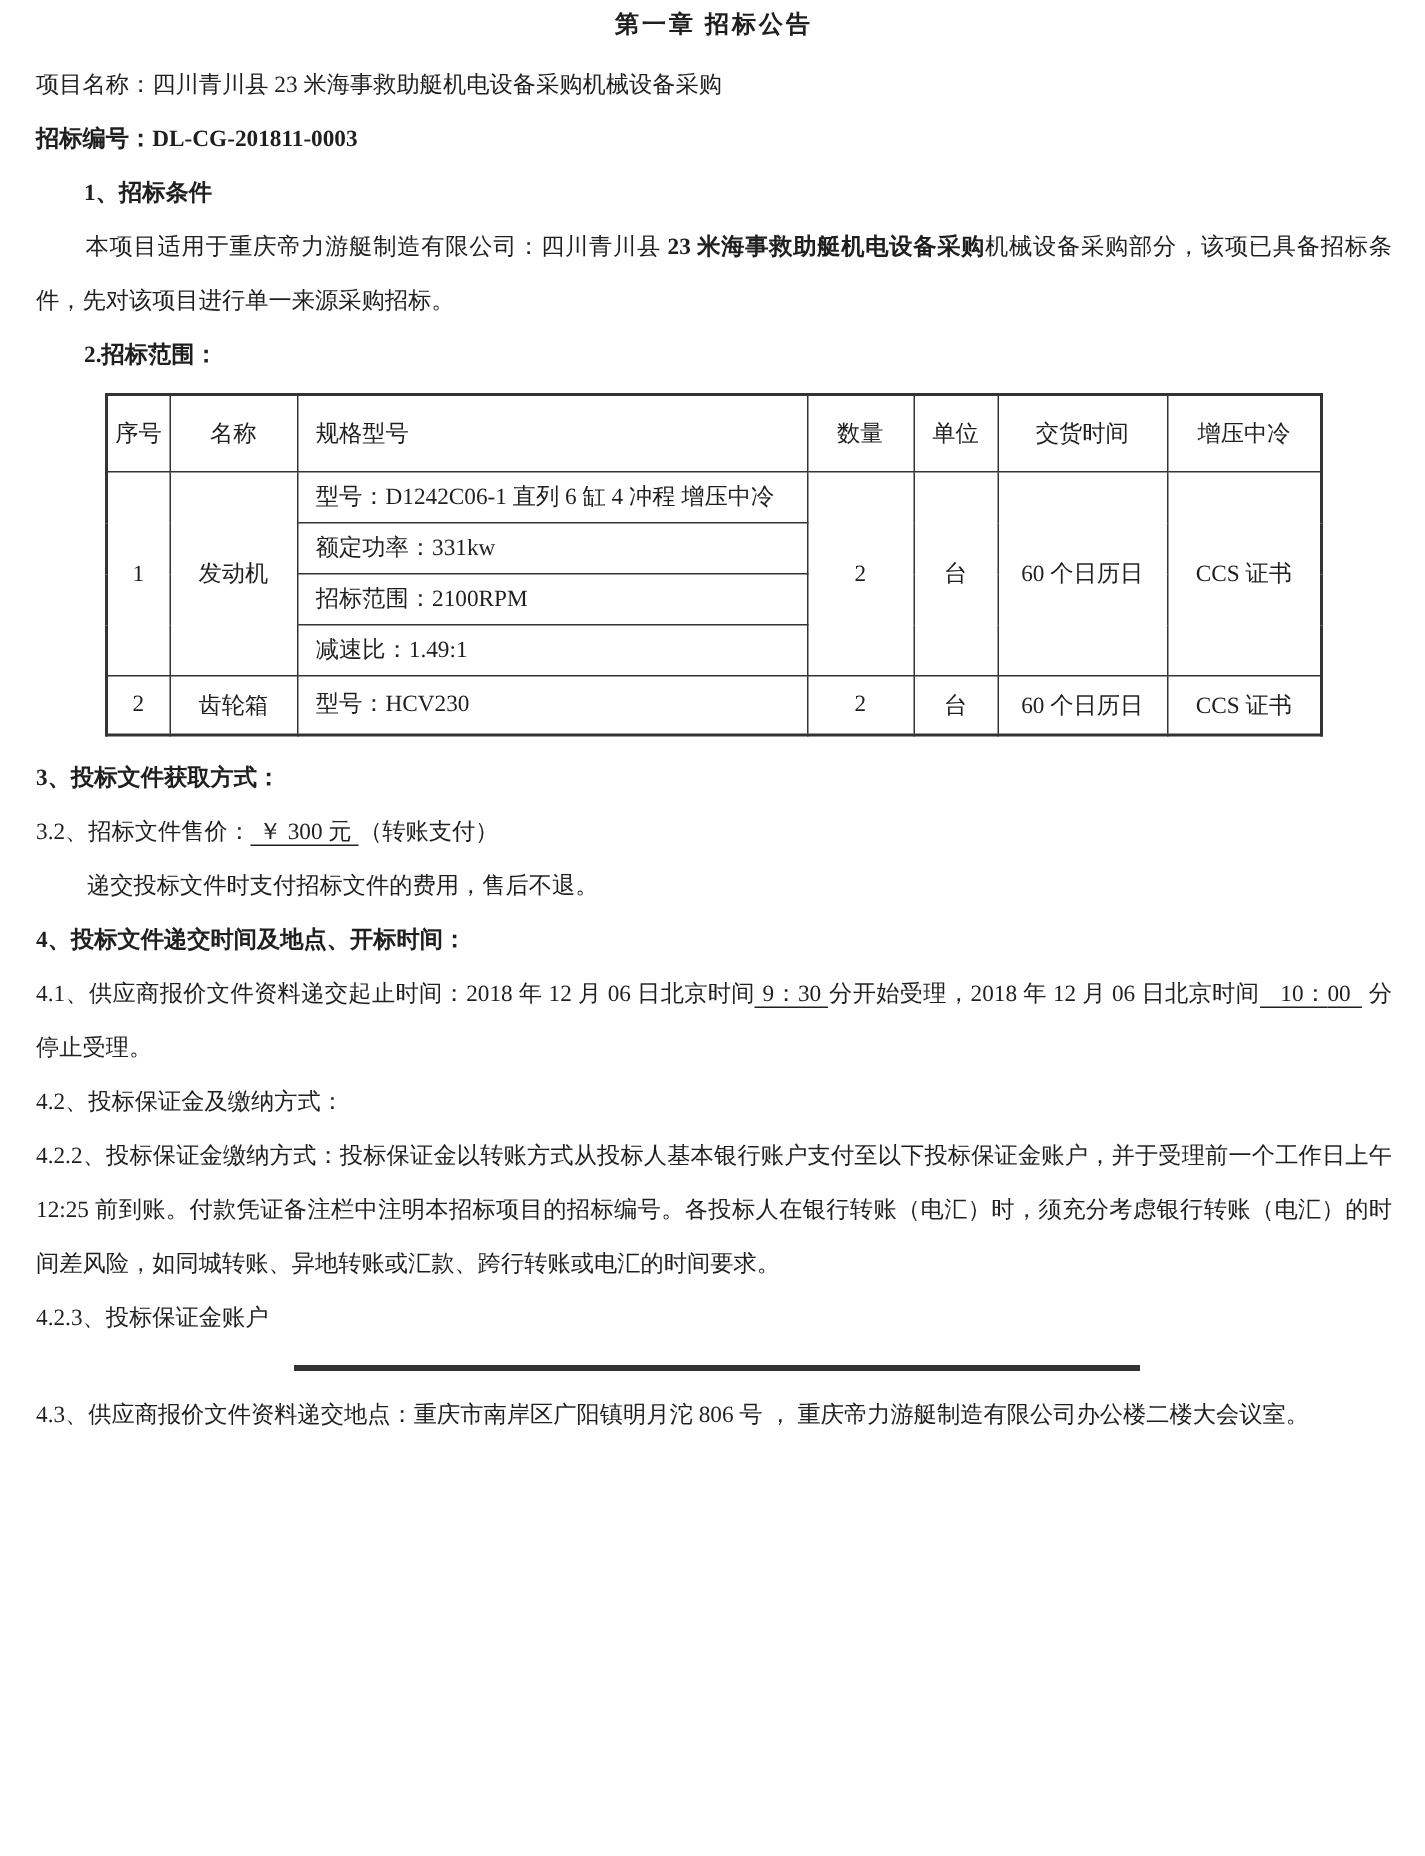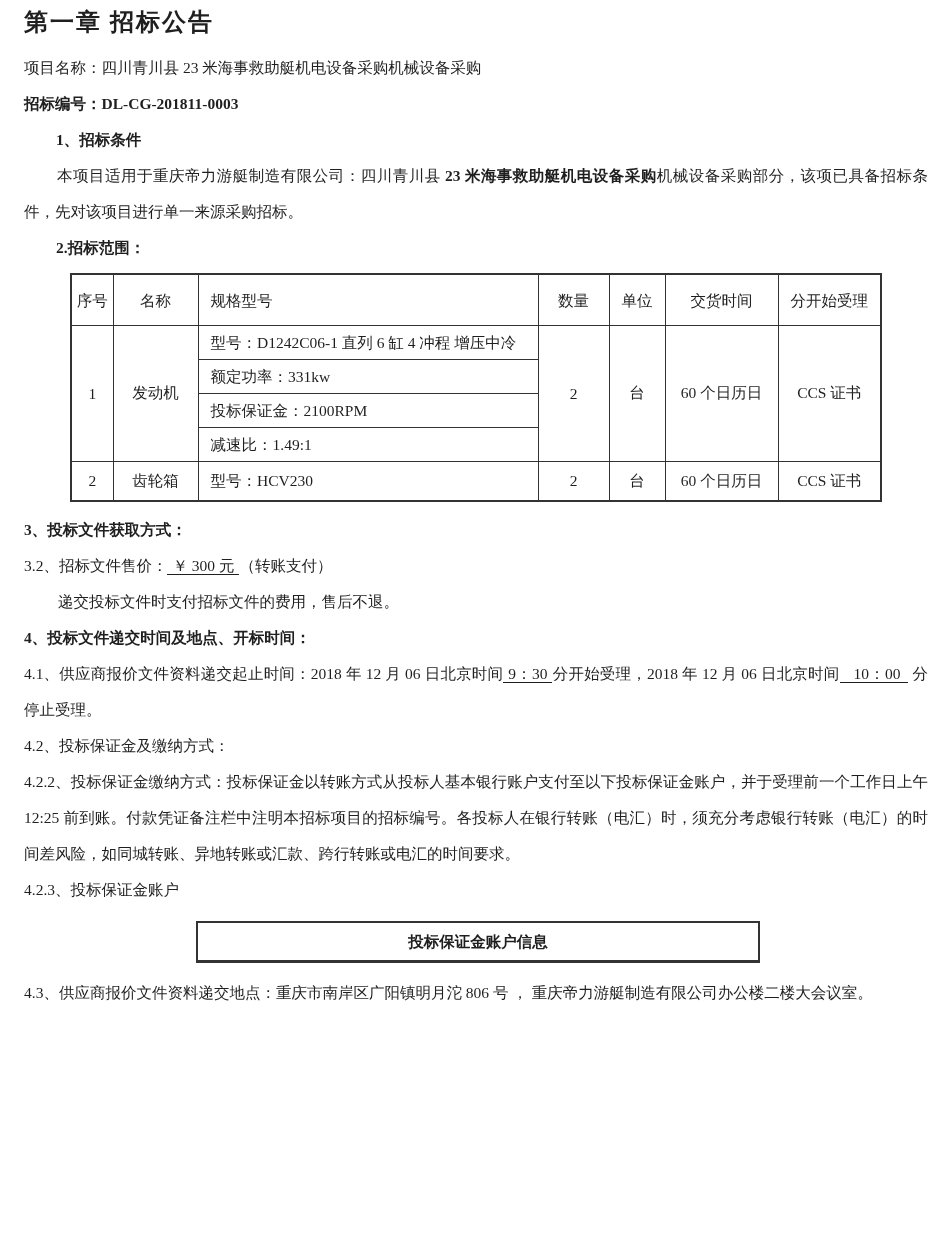--- a/index.html
+++ b/index.html
@@ -4,22 +4,23 @@
 <style>
   html, body { margin: 0; padding: 0; background: #ffffff; }
   body {
     width: 950px;
     color: #1f1f1f;
     font-family: "Liberation Serif", "DejaVu Serif", serif;
     font-size: 15.5px;
   }
   .page { padding: 4px 22px 8px 24px; width: 904px; }
   .doc-title {
-    font-size: 24px;
+    font-size: 16px;
     font-weight: bold;
+    text-align: center;
     margin: 2px 0 12px 0;
     letter-spacing: 2px;
   }
   p.line { margin: 0; line-height: 36px; }
   .bold { font-weight: bold; }
   .indent1 { padding-left: 32px; }   
   .indent2 { padding-left: 34px; }   
   .ti2 { text-indent: 33px; }        
   .just { text-align: justify; }
   .u { text-underline-offset: 4px; }
@@ -104,36 +105,36 @@
         <col style="width:103px">
     </colgroup>
     <tbody>
         <tr>
       <th>序号</th>
       <th>名称</th>
       <th class="spec-h">规格型号</th>
       <th>数量</th>
       <th>单位</th>
       <th>交货时间</th>
-      <th>分开始受理</th>
+      <th>增压中冷</th>
     </tr>
     <tr>
       <td class="c" rowspan="4">1</td>
       <td class="c" rowspan="4">发动机</td>
       <td class="spec">型号：D1242C06-1 直列 6 缸 4 冲程 增压中冷</td>
       <td class="c" rowspan="4">2</td>
       <td class="c" rowspan="4">台</td>
       <td class="c" rowspan="4">60 个日历日</td>
       <td class="c" rowspan="4">CCS 证书</td>
     </tr>
     <tr>
       <td class="spec">额定功率：331kw</td>
     </tr>
     <tr>
-      <td class="spec">投标保证金：2100RPM</td>
+      <td class="spec">招标范围：2100RPM</td>
     </tr>
     <tr>
       <td class="spec">减速比：1.49:1</td>
     </tr>
     <tr class="r2">
       <td class="c">2</td>
       <td class="c">齿轮箱</td>
       <td class="spec">型号：HCV230</td>
       <td class="c">2</td>
       <td class="c">台</td>
@@ -155,21 +156,20 @@
   <p class="line just"><span>4.1、供应商报价文件资料递交起止时间：</span><span class="u">2018</span><span> 年 </span><span class="u">12</span><span> 月 </span><span class="u">06</span><span> 日北京时间</span><span class="ub ub-price">9：30</span><span>分开始受理，2018 年 </span><span class="u">12</span><span> 月 </span><span class="u">06</span><span> 日北京时间</span><span class="ub ub-t1">10：</span><span class="ub ub-t2">00</span><span> 分停止受理。</span></p>
 
   <p class="line">4.2、投标保证金及缴纳方式：</p>
 
 
   <p class="line just">4.2.2、投标保证金缴纳方式：投标保证金以转账方式从投标人基本银行账户支付至以下投标保证金账户，并于受理前一个工作日上午 12:25 前到账。付款凭证备注栏中注明本招标项目的招标编号。各投标人在银行转账（电汇）时，须充分考虑银行转账（电汇）的时间差风险，如同城转账、异地转账或汇款、跨行转账或电汇的时间要求。</p>
 
   <p class="line">4.2.3、投标保证金账户</p>
 
   <div class="acct-box">
-    <p class="acct-title">投标保证金账户信息</p>
   </div>
 
   <div class="tail">
     <p class="line just">4.3、供应商报价文件资料递交地点：重庆市南岸区广阳镇明月沱 806 号 ， 重庆帝力游艇制造有限公司办公楼二楼大会议室。</p>
 
   </div>
 
 </div>
 
 </body></html>

